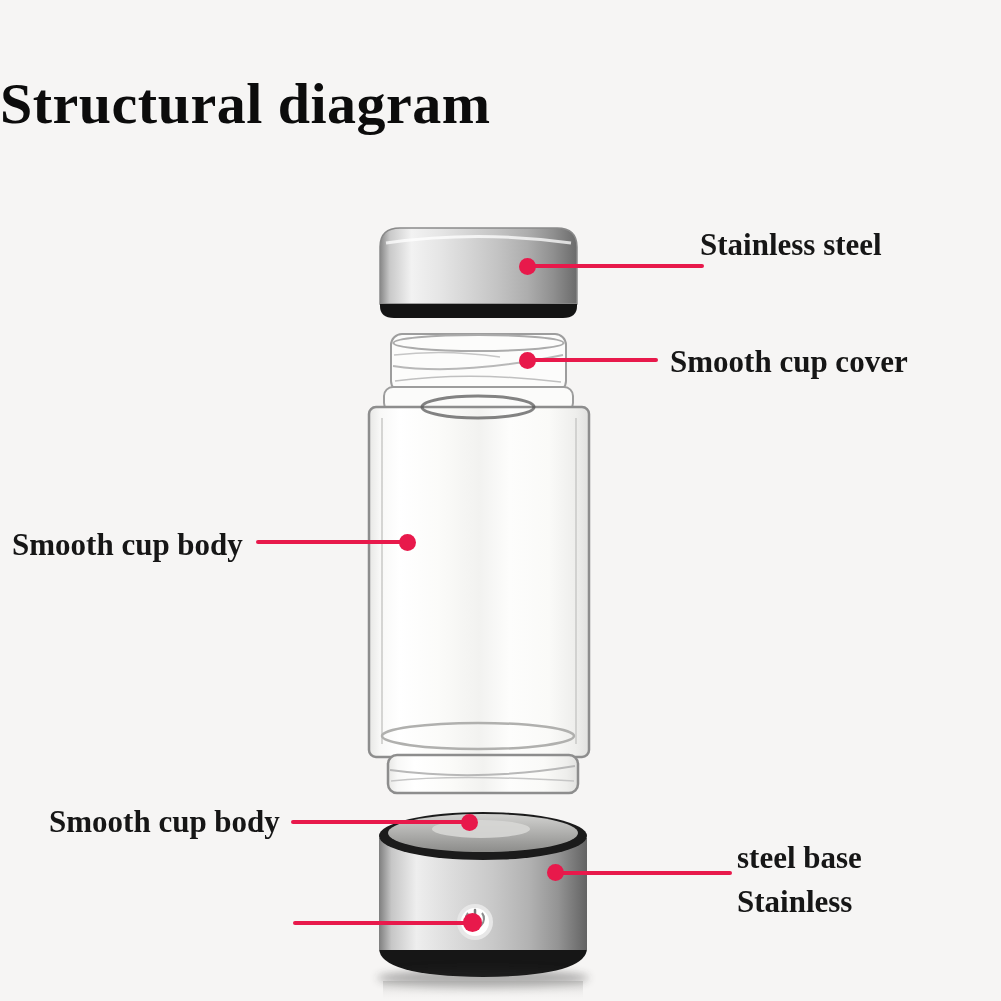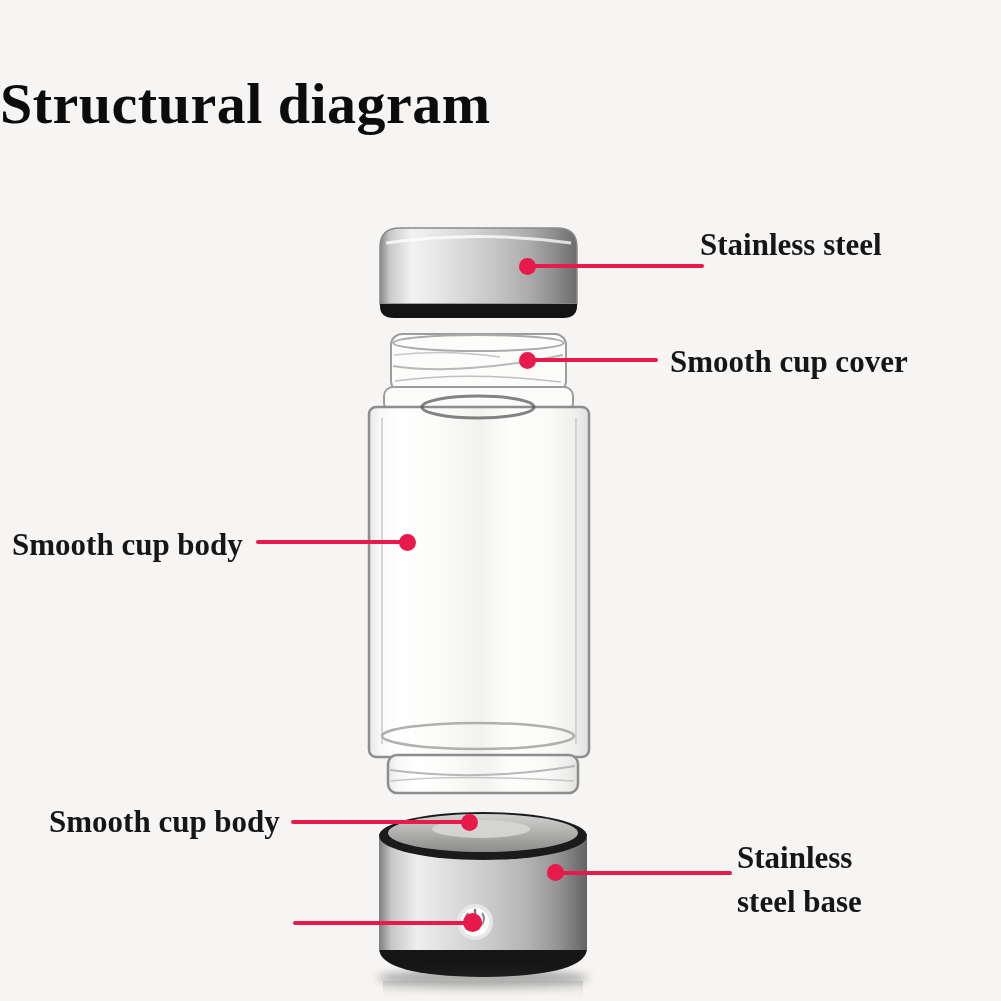--- a/index.html
+++ b/index.html
@@ -160,17 +160,17 @@
   <div class="label" style="left:12px;top:523px;">
     <div>Smooth cup body</div>
   </div>
 
   <div class="label" style="left:49px;top:800px;">
     <div>Smooth cup body</div>
   </div>
 
 
   <div class="label centered" style="left:737px;top:836px;width:166px;">
+    <div>steel base</div>
     <div>Stainless</div>
-    <div>steel base</div>
   </div>
 
 </div>
 
 </body></html>

